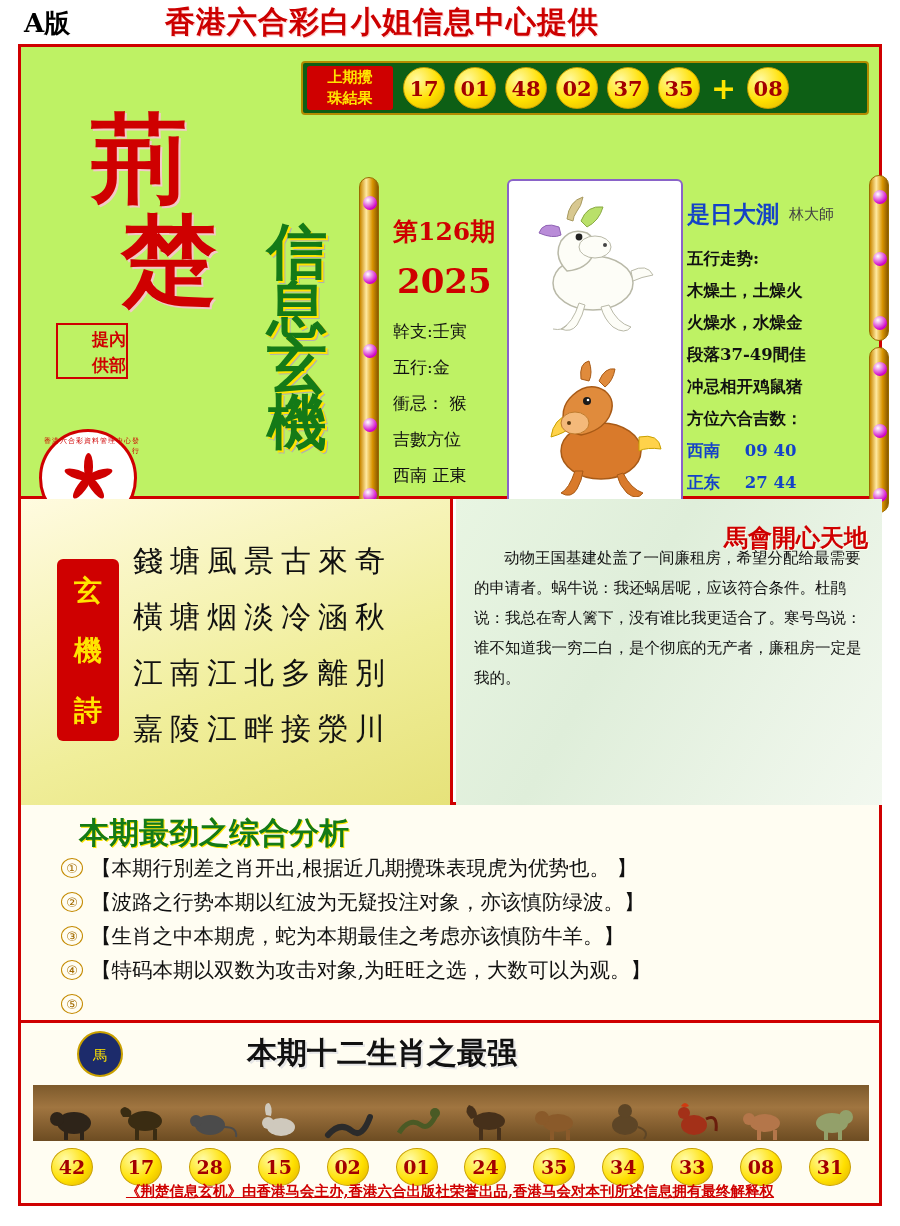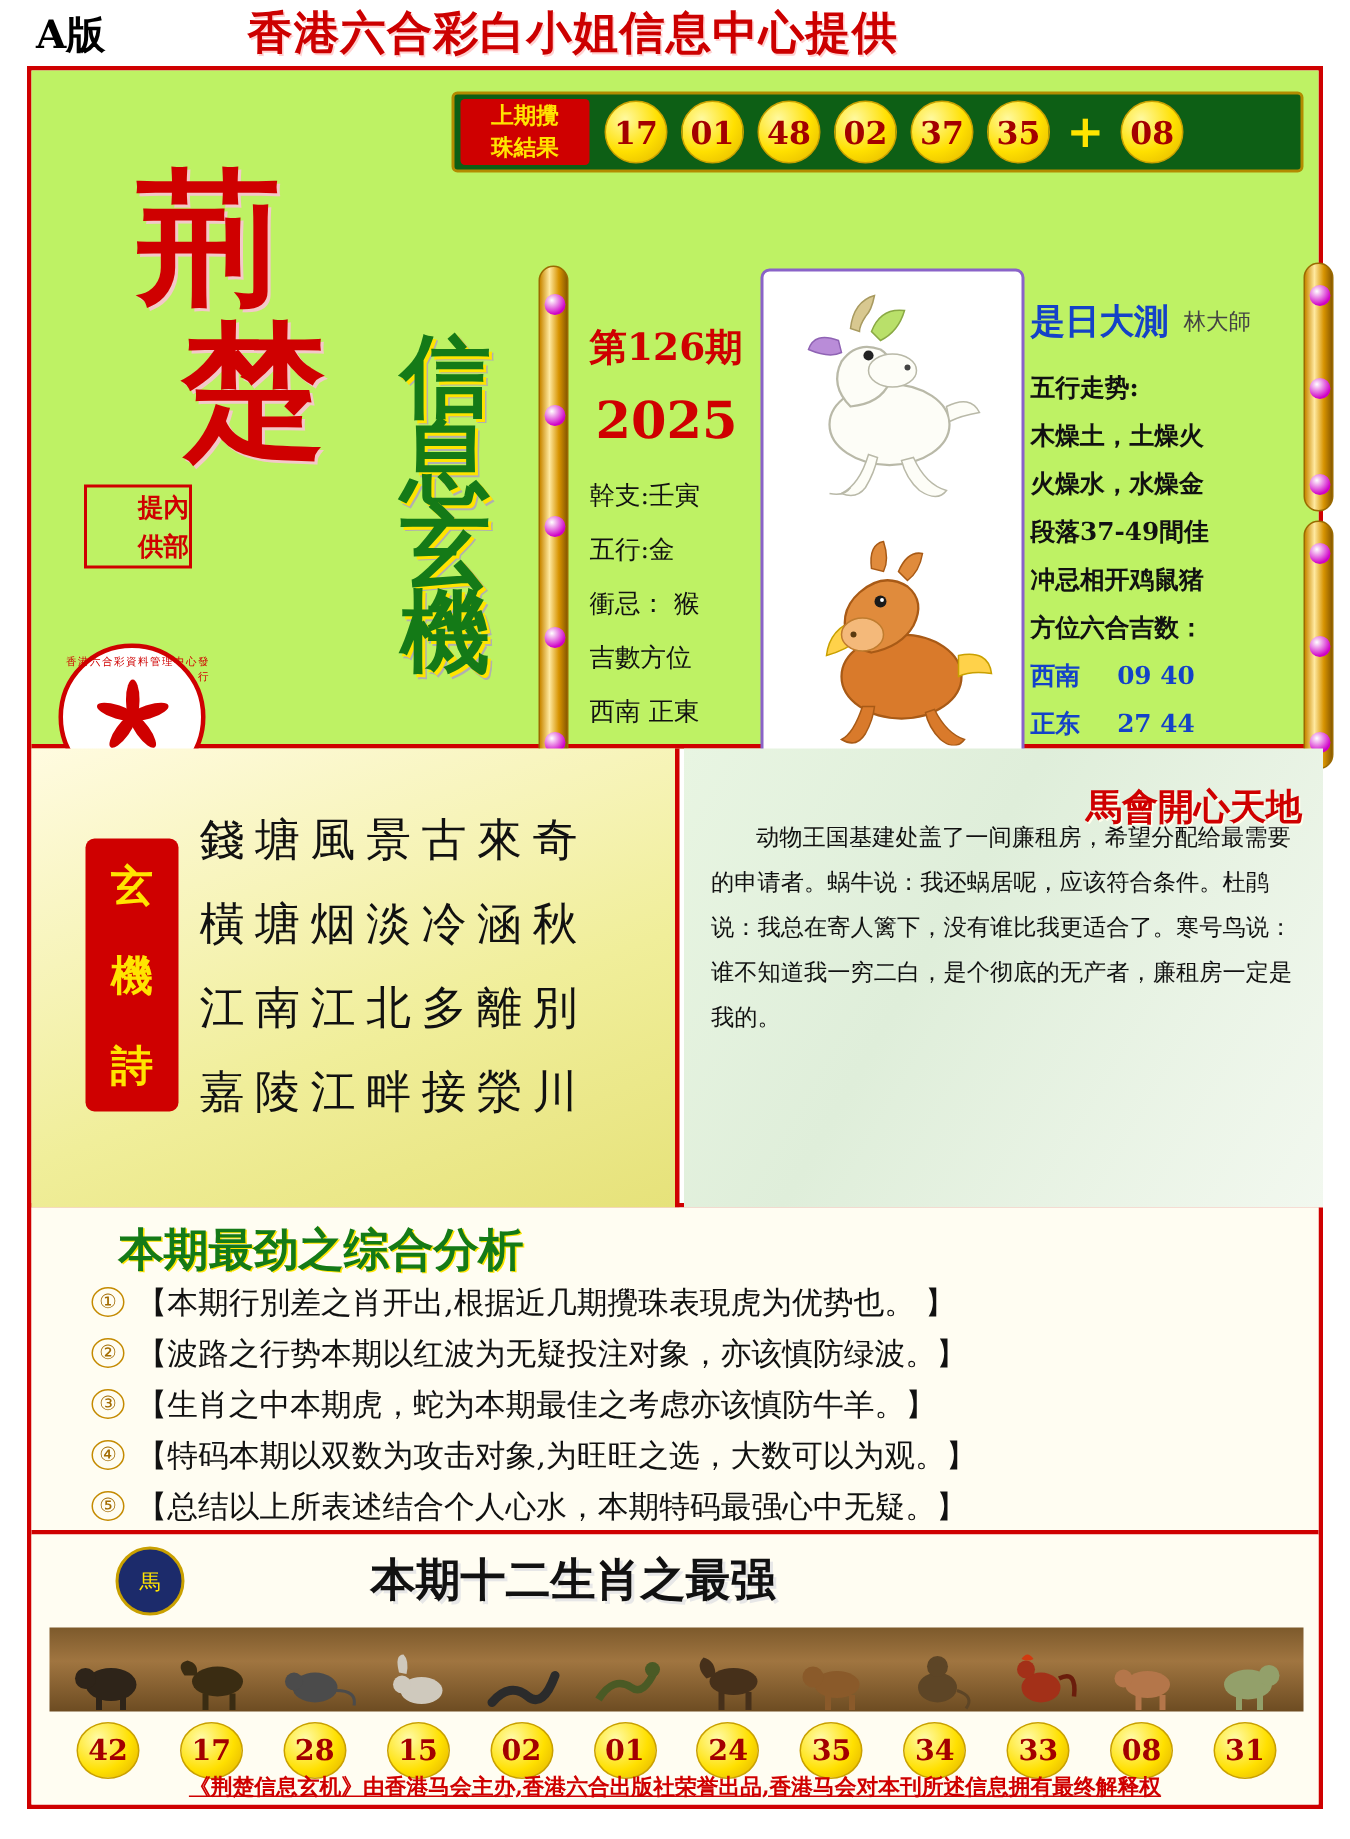--- a/index.html
+++ b/index.html
@@ -475,21 +475,20 @@
       <div class="an-row">
         <div class="an-idx">③</div>
         <div class="an-txt">【生肖之中本期虎，蛇为本期最佳之考虑亦该慎防牛羊。】</div>
       </div>
       <div class="an-row">
         <div class="an-idx">④</div>
         <div class="an-txt">【特码本期以双数为攻击对象,为旺旺之选，大数可以为观。】</div>
       </div>
       <div class="an-row">
         <div class="an-idx">⑤</div>
-        <div class="an-txt">【总结以上所表述结合个人心水，本期特码最强心中无疑。】</div>
       </div>
     </div>
   </div>
 
   <div class="sec4">
     <div class="strong-badge">馬</div>
     <div class="strong-title">本期十二生肖之最强</div>
 
     <div class="animal-strip">
       <div class="animal-cell">

